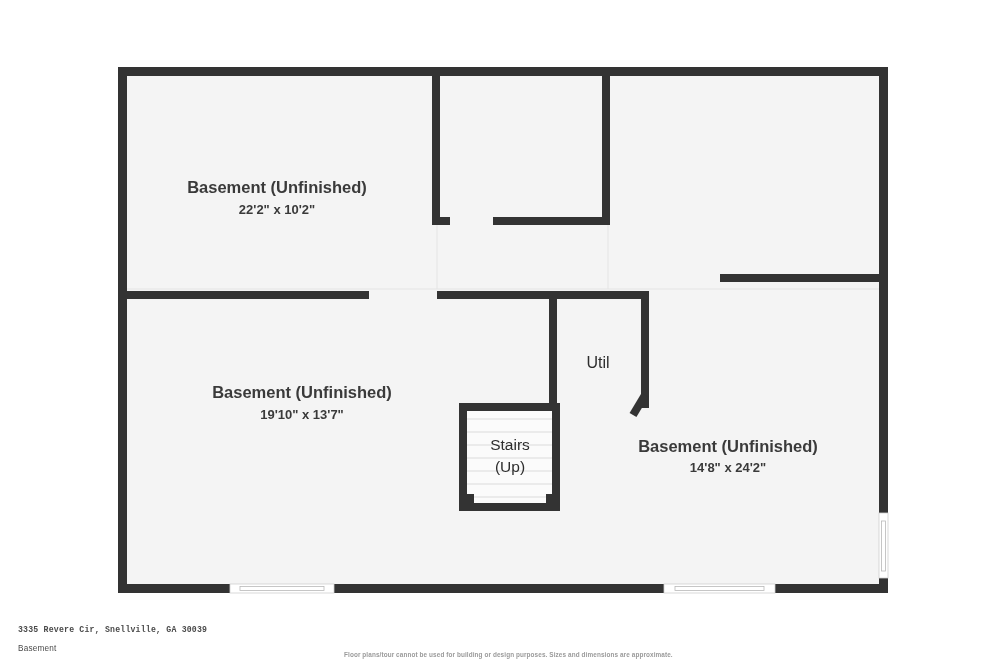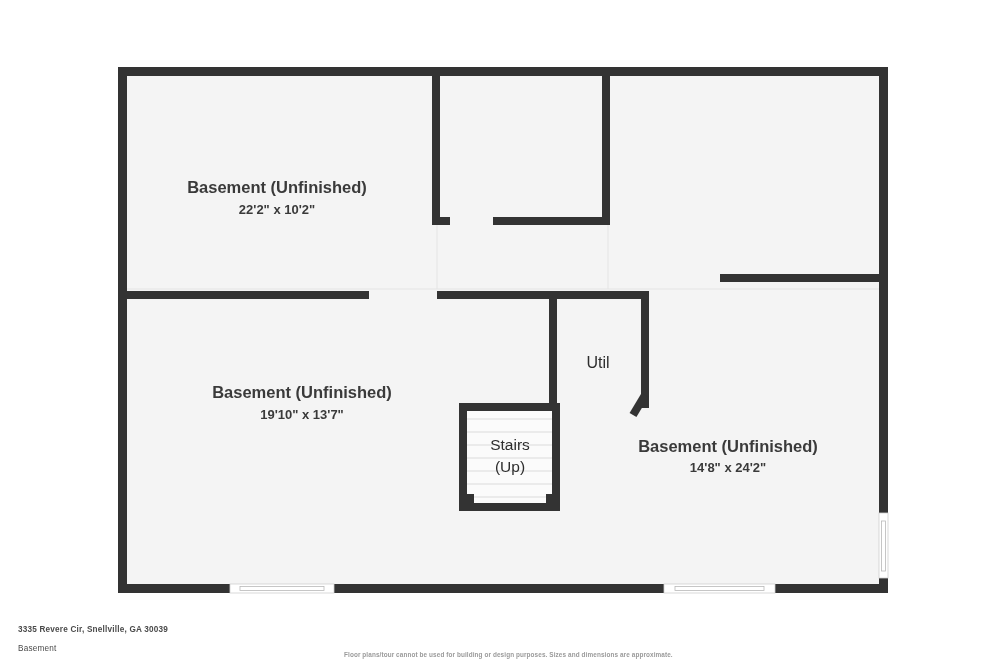--- a/index.html
+++ b/index.html
@@ -61,20 +61,21 @@
   }
   .caption-address {
     position: absolute;
     left: 18px;
     top: 625px;
     font-size: 8.2px;
     font-weight: 700;
     color: #4a4a4a;
     letter-spacing: 0.2px;
     white-space: nowrap;
+    font-family: Liberation Mono, monospace;
   }
   .caption-level {
     position: absolute;
     left: 18px;
     top: 644px;
     font-size: 8.2px;
     font-weight: 400;
     color: #4a4a4a;
     letter-spacing: 0.2px;
     white-space: nowrap;

